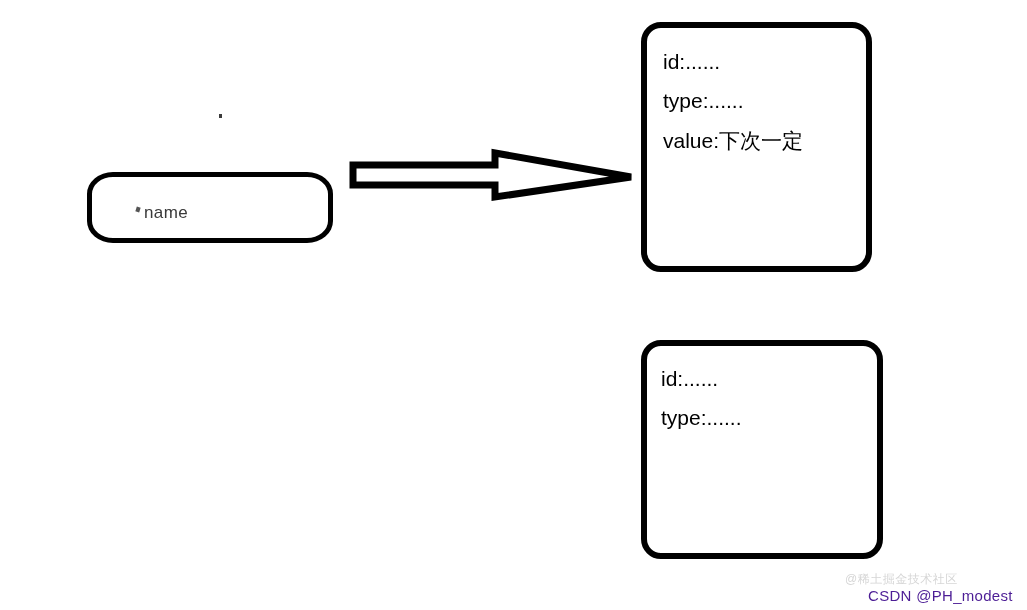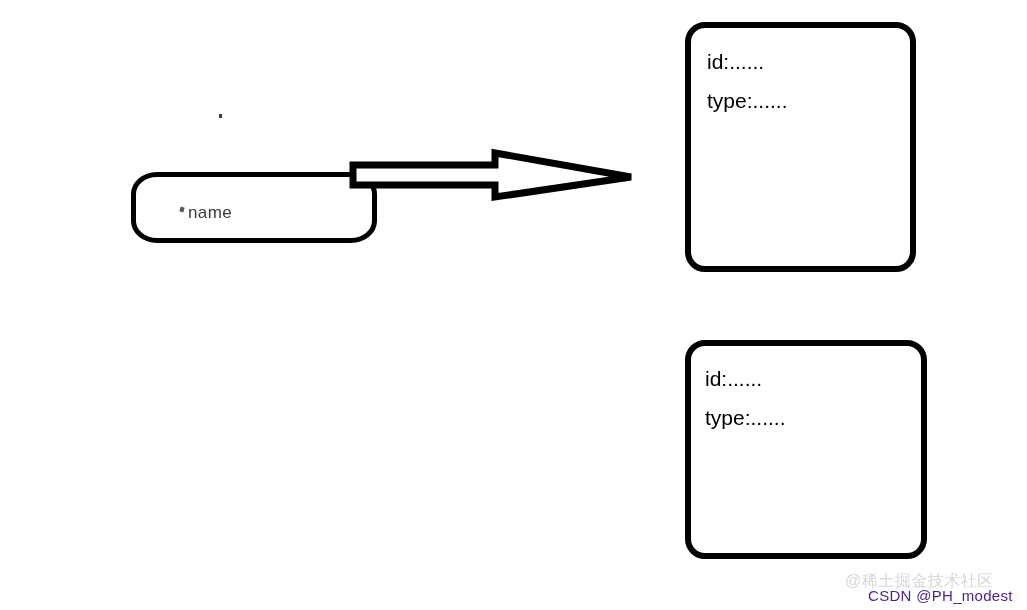--- a/index.html
+++ b/index.html
@@ -17,21 +17,20 @@
     background: #ffffff;
     overflow: hidden;
   }
 
   
   .node-box {
     position: absolute;
     box-sizing: border-box;
     background: #ffffff;
     border: 5px solid #000000;
-    margin-left: 44px;
   }
 
   .name-node {
     left: 87px;
     top: 172px;
     width: 246px;
     height: 71px;
     border-radius: 26px / 22px;
     padding-left: 43px;
   }
@@ -108,21 +107,21 @@
     width: 3px;
     height: 4px;
     background: #3b3b3b;
   }
 
   
   .watermark-juejin {
     position: absolute;
     left: 845px;
     top: 571px;
-    font-size: 16px;
+    font-size: 12px;
     color: #d6d6d6;
     letter-spacing: 0.5px;
     white-space: nowrap;
   }
 
   .watermark-csdn {
     position: absolute;
     left: 868px;
     top: 587px;
     font-size: 15px;
@@ -143,20 +142,21 @@
     <div class="name-label">name</div>
   </div>
 
   <svg class="arrow-svg" viewBox="0 0 295 62">
     <polygon points="8,21 150,21 150,9 286,33 150,53 150,41 8,41" fill="#ffffff" stroke="#000000" stroke-width="7" stroke-linejoin="miter"></polygon>
   </svg>
 
   <div class="node-box record-node top">
     <div class="record-line l0">id:......</div>
     <div class="record-line l1">type:......</div>
+    <div class="record-line l2">value:下次一定</div>
   </div>
 
   <div class="node-box record-node bottom">
     <div class="record-line l0">id:......</div>
     <div class="record-line l1">type:......</div>
   </div>
 
   <div class="watermark-juejin">@稀土掘金技术社区</div>
   <div class="watermark-csdn">CSDN @PH_modest</div>
 

